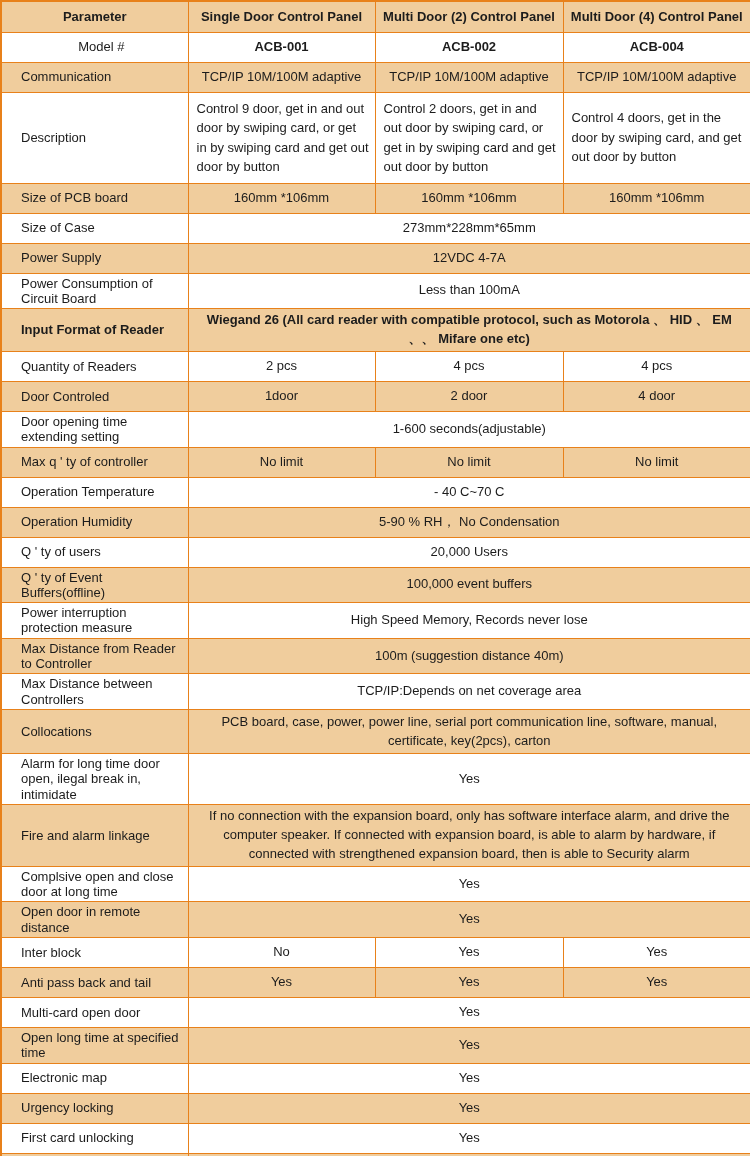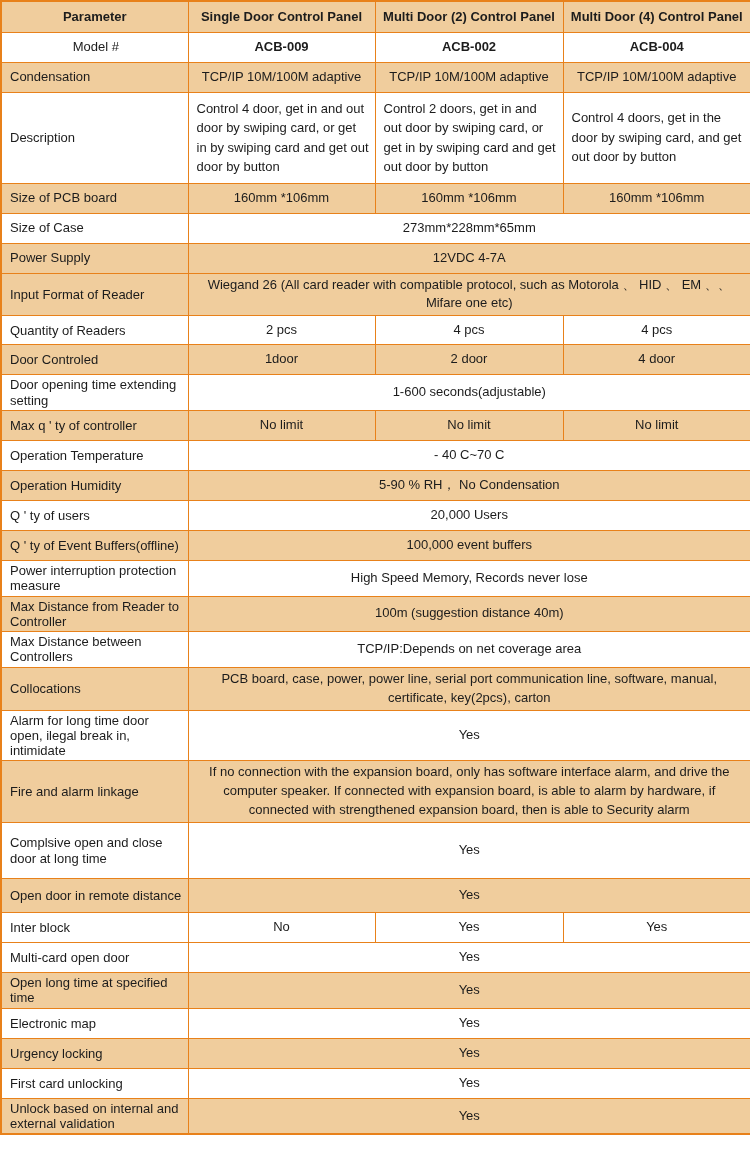--- a/index.html
+++ b/index.html
@@ -22,40 +22,40 @@
   th{
     font-weight:bold;
     text-align:center;
     padding:2px 2px;
   }
   tr.row-orange td, tr.row-orange th{background:#F0CD9D;}
   tr.row-white td{background:#ffffff;}
   td.param{
     text-align:left;
     line-height:1.18;
-    padding-left:8px;
+    padding-left:19px;
   }
   td.param.center{text-align:center;}
   td.val{
     text-align:center;
     line-height:1.45;
   }
   td.val.left{
     text-align:left;
     line-height:1.5;
     padding-left:8px;
     padding-right:6px;
     vertical-align:middle;
   }
   td.val.bold{font-weight:bold;}
   
   tbody tr{height:30px;}
   tbody tr:nth-child(1){height:31px;}
   tbody tr:nth-child(4){height:91px;}
-  tbody tr:nth-child(9){height:29px;}
+  tbody tr:nth-child(9){height:29px;font-weight:bold;}
   tbody tr:nth-child(21){height:44px;}
   tbody tr:nth-child(22){height:48px;}
   tbody tr:nth-child(23){height:56px;}
   tbody tr:nth-child(24){height:34px;}
 </style>
 </head>
 <body>
 
 <div class="page">
   <table>
@@ -68,50 +68,54 @@
     <tbody>
 
     <tr class="row-orange">
           <th>Parameter</th>
           <th>Single Door Control Panel</th>
           <th>Multi Door (2) Control Panel</th>
           <th>Multi Door (4) Control Panel</th>
         </tr>
         <tr class="row-white">
           <td class="param center">Model #</td>
-          <td class="val bold">ACB-009</td>
+          <td class="val bold">ACB-001</td>
           <td class="val bold">ACB-002</td>
           <td class="val bold">ACB-004</td>
         </tr>
         <tr class="row-orange">
-          <td class="param">Condensation</td>
+          <td class="param">Communication</td>
           <td class="val">TCP/IP 10M/100M adaptive</td>
           <td class="val">TCP/IP 10M/100M adaptive</td>
           <td class="val">TCP/IP 10M/100M adaptive</td>
         </tr>
         <tr class="row-white">
           <td class="param">Description</td>
-          <td class="val left">Control 4 door, get in and out door by swiping card, or get in by swiping card and get out door by button</td>
+          <td class="val left">Control 9 door, get in and out door by swiping card, or get in by swiping card and get out door by button</td>
           <td class="val left">Control 2 doors, get in and out door by swiping card, or get in by swiping card and get out door by button</td>
           <td class="val left">Control 4 doors, get in the door by swiping card, and get out door by button</td>
         </tr>
         <tr class="row-orange">
           <td class="param">Size of PCB board</td>
           <td class="val">160mm *106mm</td>
           <td class="val">160mm *106mm</td>
           <td class="val">160mm *106mm</td>
         </tr>
         <tr class="row-white">
           <td class="param">Size of Case</td>
           <td colspan="3" class="val">273mm*228mm*65mm</td>
         </tr>
         <tr class="row-orange">
           <td class="param">Power Supply</td>
           <td colspan="3" class="val">12VDC 4-7A</td>
         </tr>
+        <tr class="row-white">
+          <td class="param">Power Consumption of Circuit Board</td>
+          <td colspan="3" class="val">Less than 100mA</td>
+        </tr>
         <tr class="row-orange">
           <td class="param">Input Format of Reader</td>
           <td colspan="3" class="val">Wiegand 26 (All card reader with compatible protocol, such as Motorola 、 HID 、 EM 、、 Mifare one etc)</td>
         </tr>
         <tr class="row-white">
           <td class="param">Quantity of Readers</td>
           <td class="val">2 pcs</td>
           <td class="val">4 pcs</td>
           <td class="val">4 pcs</td>
         </tr>
@@ -175,20 +179,26 @@
           <td class="param">Complsive open and close door at long time</td>
           <td colspan="3" class="val">Yes</td>
         </tr>
         <tr class="row-orange">
           <td class="param">Open door in remote distance</td>
           <td colspan="3" class="val">Yes</td>
         </tr>
         <tr class="row-white">
           <td class="param">Inter block</td>
           <td class="val">No</td>
+          <td class="val">Yes</td>
+          <td class="val">Yes</td>
+        </tr>
+        <tr class="row-orange">
+          <td class="param">Anti pass back and tail</td>
+          <td class="val">Yes</td>
           <td class="val">Yes</td>
           <td class="val">Yes</td>
         </tr>
         <tr class="row-white">
           <td class="param">Multi-card open door</td>
           <td colspan="3" class="val">Yes</td>
         </tr>
         <tr class="row-orange">
           <td class="param">Open long time at specified time</td>
           <td colspan="3" class="val">Yes</td>

